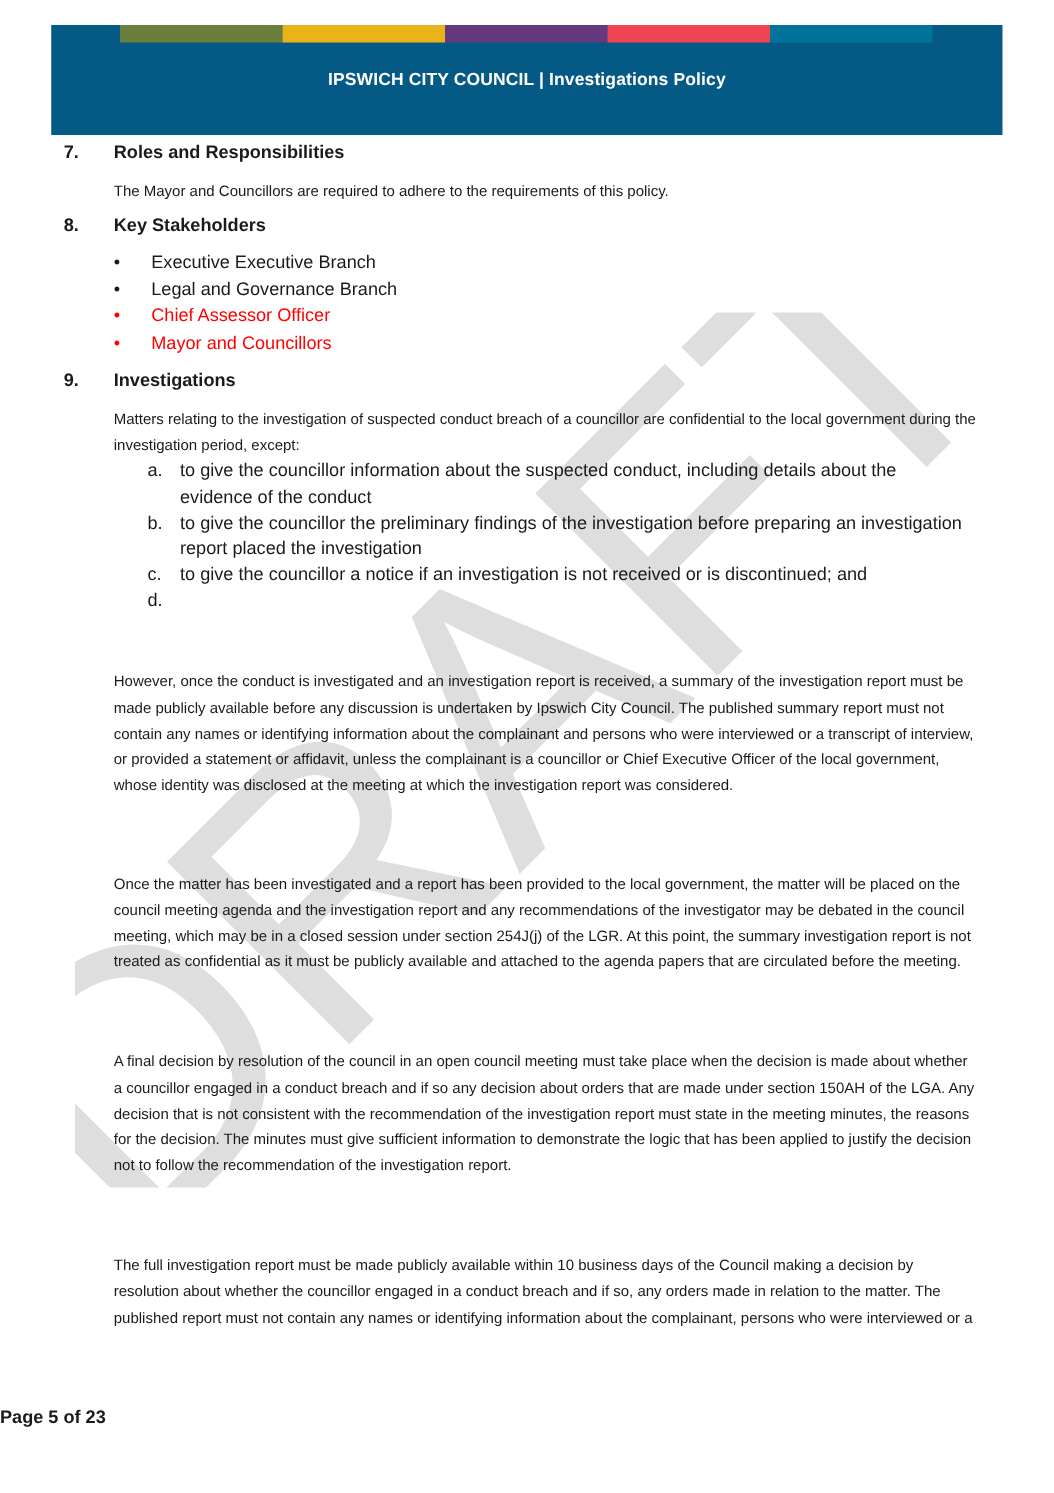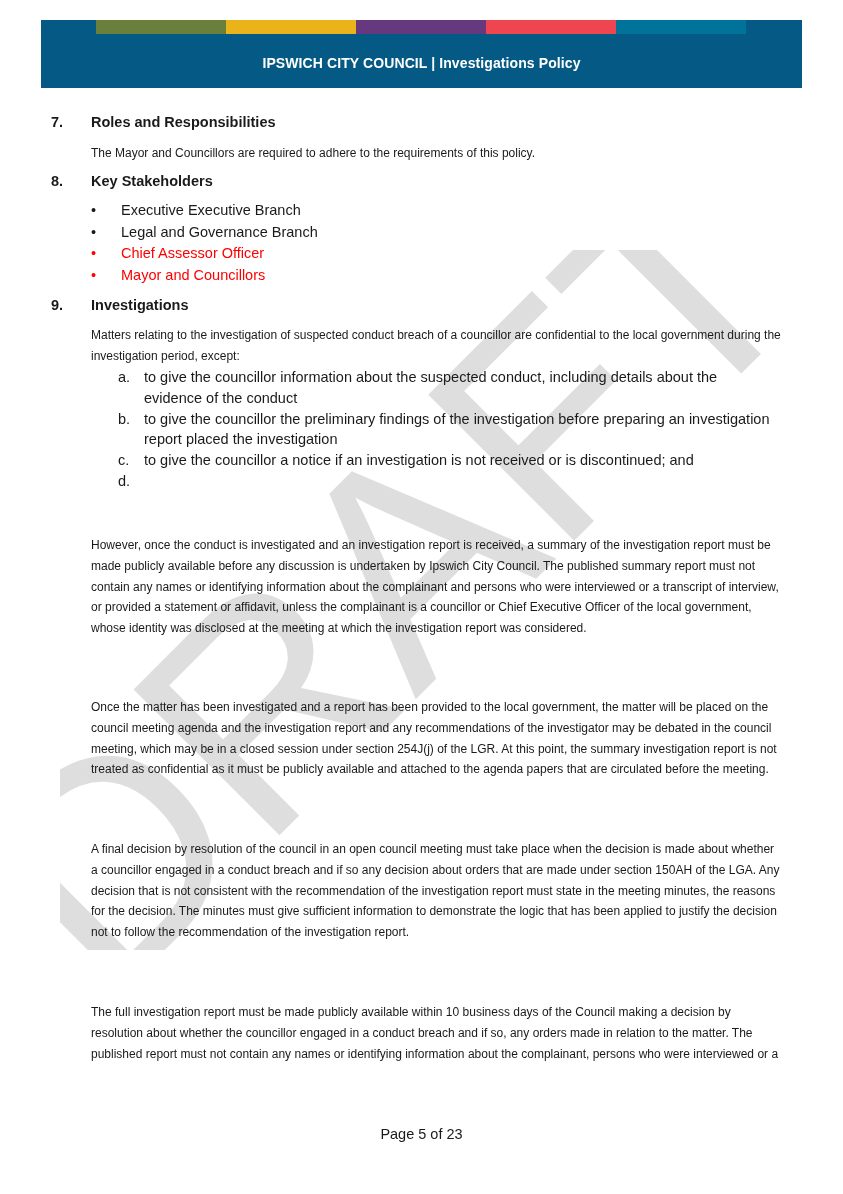--- a/index.html
+++ b/index.html
@@ -1,35 +1,35 @@
 <!DOCTYPE html>
 <html><head>
 <meta charset="utf-8">
 <style>
   html, body { margin: 0; padding: 0; background: #ffffff; }
   body { width: 843px; height: 1194px; position: relative; overflow: hidden;
          font-family: "Liberation Sans", sans-serif; color: #1a1a1a; }
-  .header { position: absolute; left: 41px; top: 20px; width: 761px; height: 68px; background: #045a84; }
+  .header { position: absolute; left: 41px; top: 20px; width: 761px; height: 88px; background: #045a84; }
   .bars { position: absolute; left: 55px; top: 0; height: 14px; display: flex; }
   .bar { width: 130px; height: 14px; }
   .header-title { position: absolute; left: 0; right: 0; top: 35px; text-align: center;
                   color: #ffffff; font-weight: bold; font-size: 14px; letter-spacing: 0.1px; }
   .content { position: absolute; left: 0; top: 0; width: 843px; }
   .heading { position: absolute; left: 51px; font-weight: bold; font-size: 14.5px; }
   .heading .num { position: absolute; left: 0; width: 40px; }
   .heading .txt { position: absolute; left: 40px; white-space: nowrap; }
   .para { position: absolute; left: 91px; width: 690px; font-size: 12px; line-height: 20.8px; }
   .bullets { position: absolute; left: 91px; top: 200px; font-size: 14.5px; line-height: 21.7px; }
   .bullet { position: relative; padding-left: 30px; white-space: nowrap; }
   .bullet .dot { position: absolute; left: 0; top: 0; }
   .red { color: #ff0000; }
   .alist { position: absolute; left: 118px; width: 660px; font-size: 14.5px; line-height: 20.8px; }
   .aitem { position: relative; padding-left: 26px; }
   .aitem .lbl { position: absolute; left: 0; top: 0; }
-  .footer { position: absolute; left: 0; right: 0; top: 1126px; text-align: center; font-weight: normal; font-size: 14.5px; }
+  .footer { position: absolute; left: 0; right: 0; top: 1126px; font-weight: bold; font-size: 14.5px; }
   .watermark { position: absolute; left: 60px; top: 250px; width: 720px; height: 700px; pointer-events: none; }
 </style>
 </head>
 <body>
 
 <svg class="watermark" viewBox="0 0 720 700">
   <text x="360" y="420" text-anchor="middle" transform="rotate(-45 360 360)" font-family="Liberation Sans, sans-serif" font-size="300" fill="#d9d9d9" opacity="0.85">DRAFT</text>
 </svg>
 
 <div class="header">

